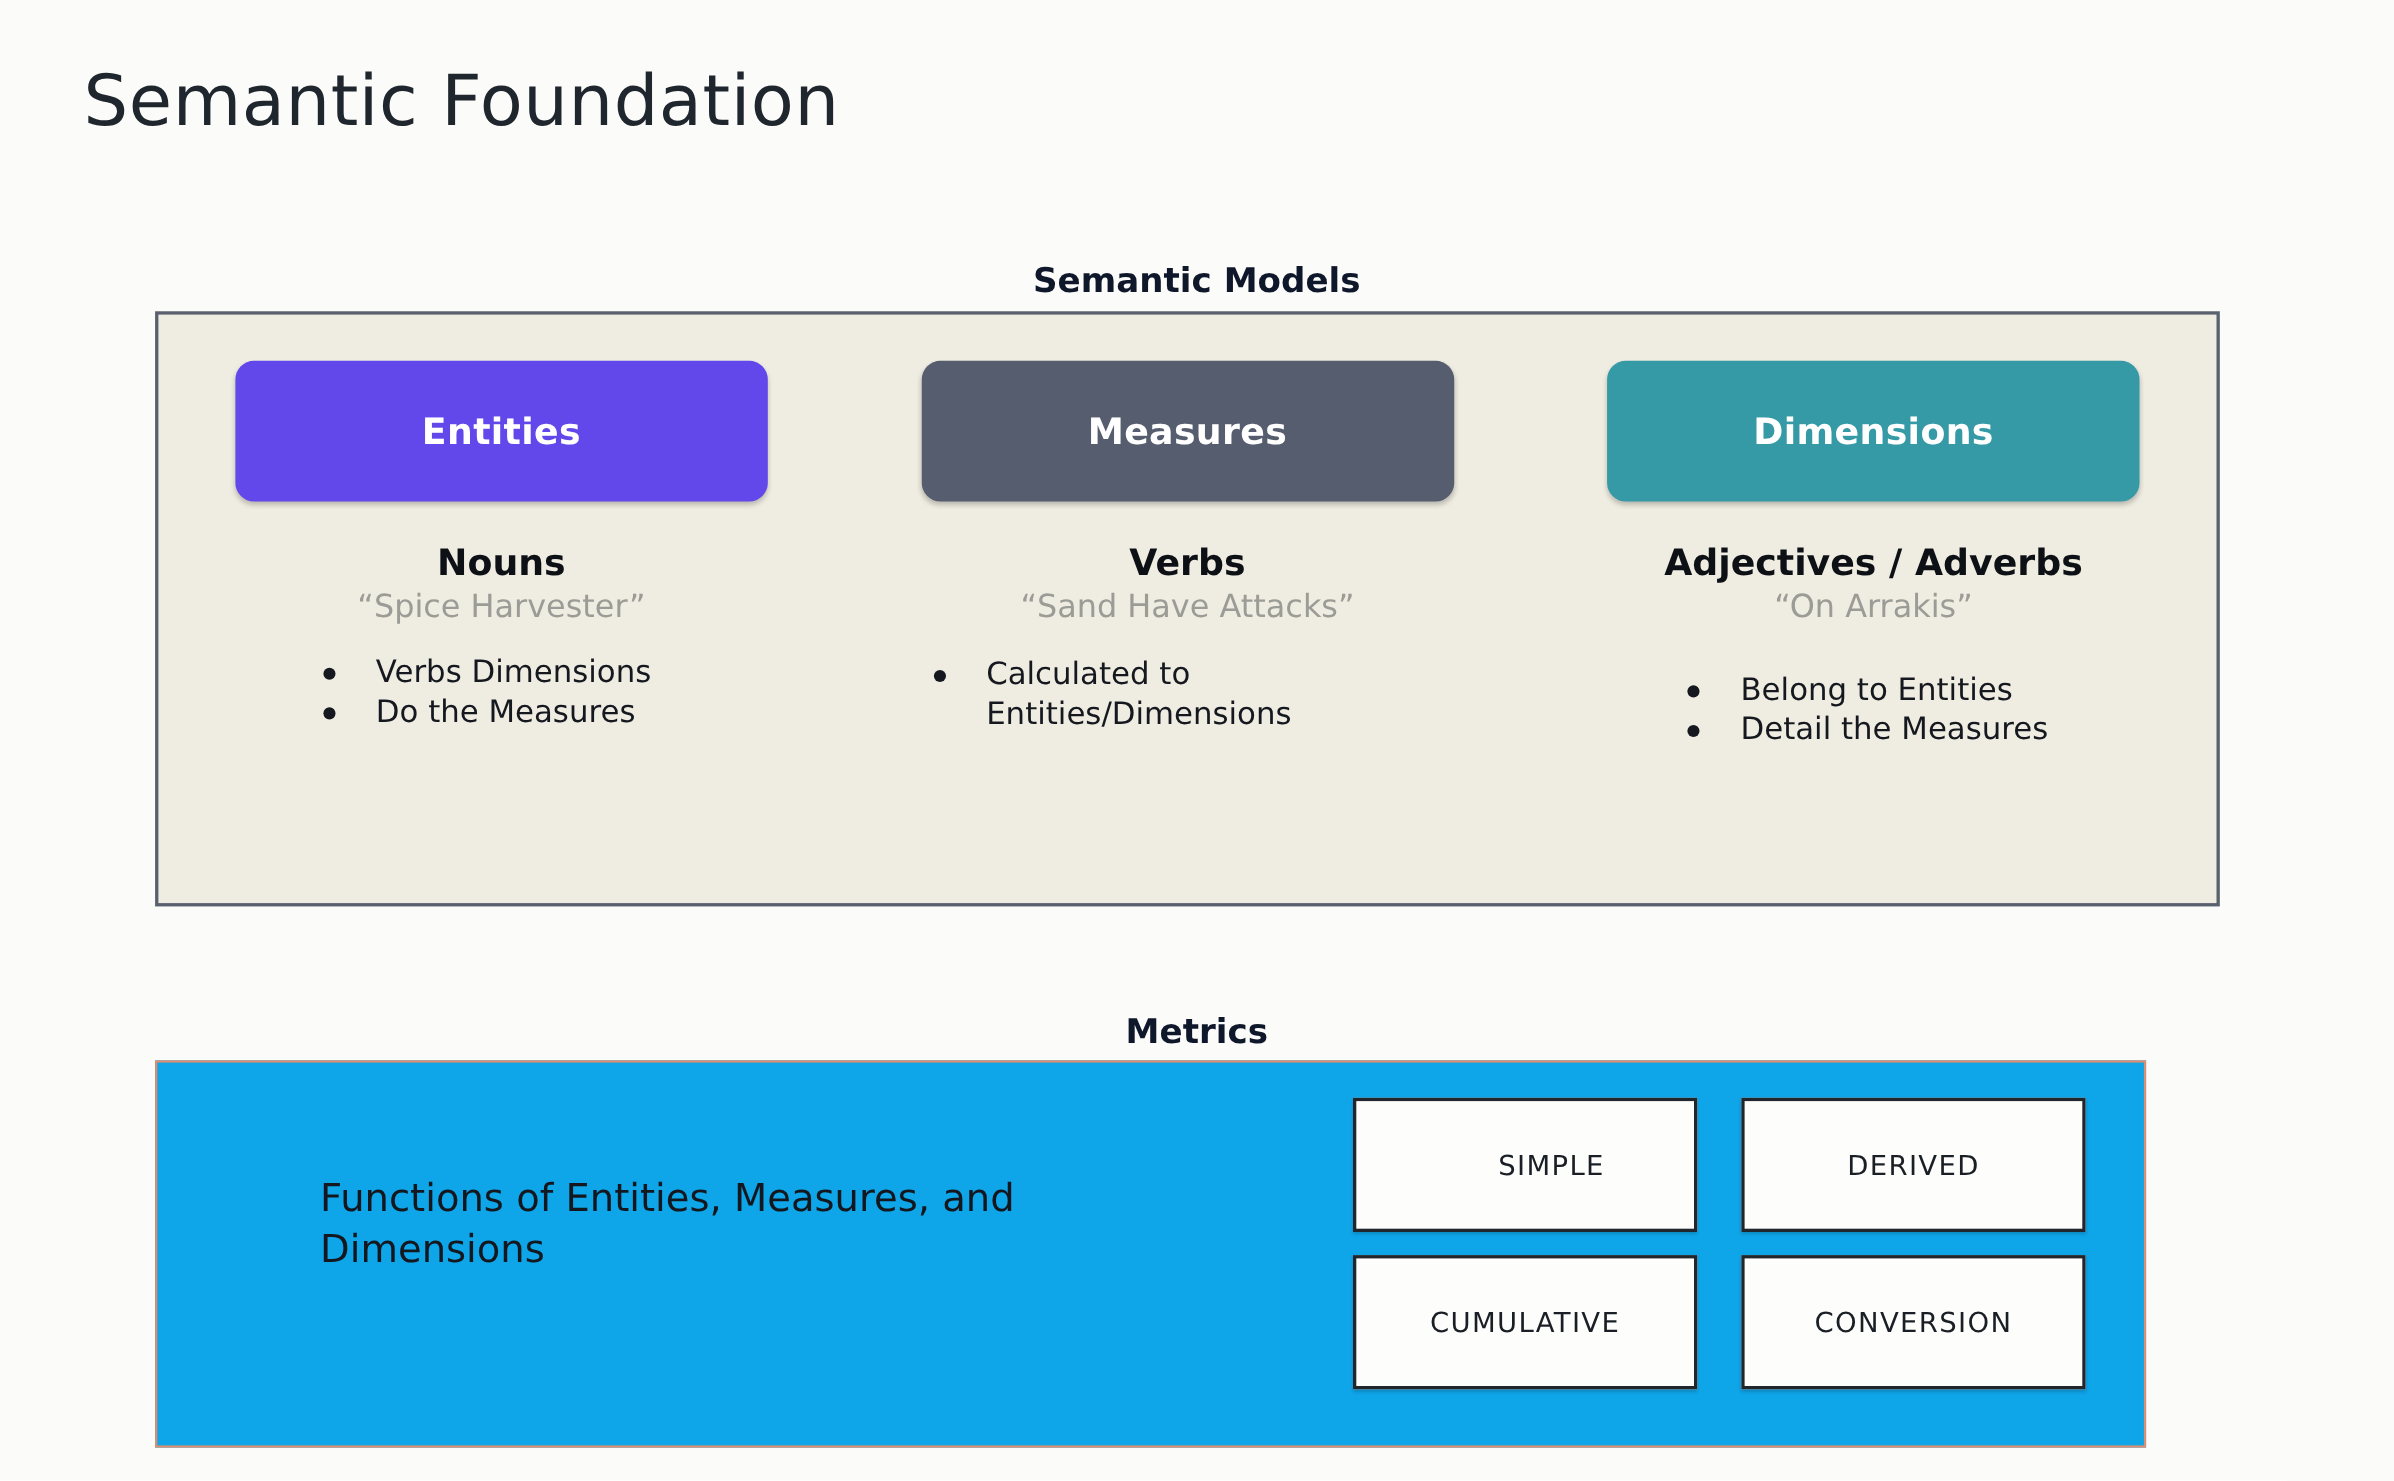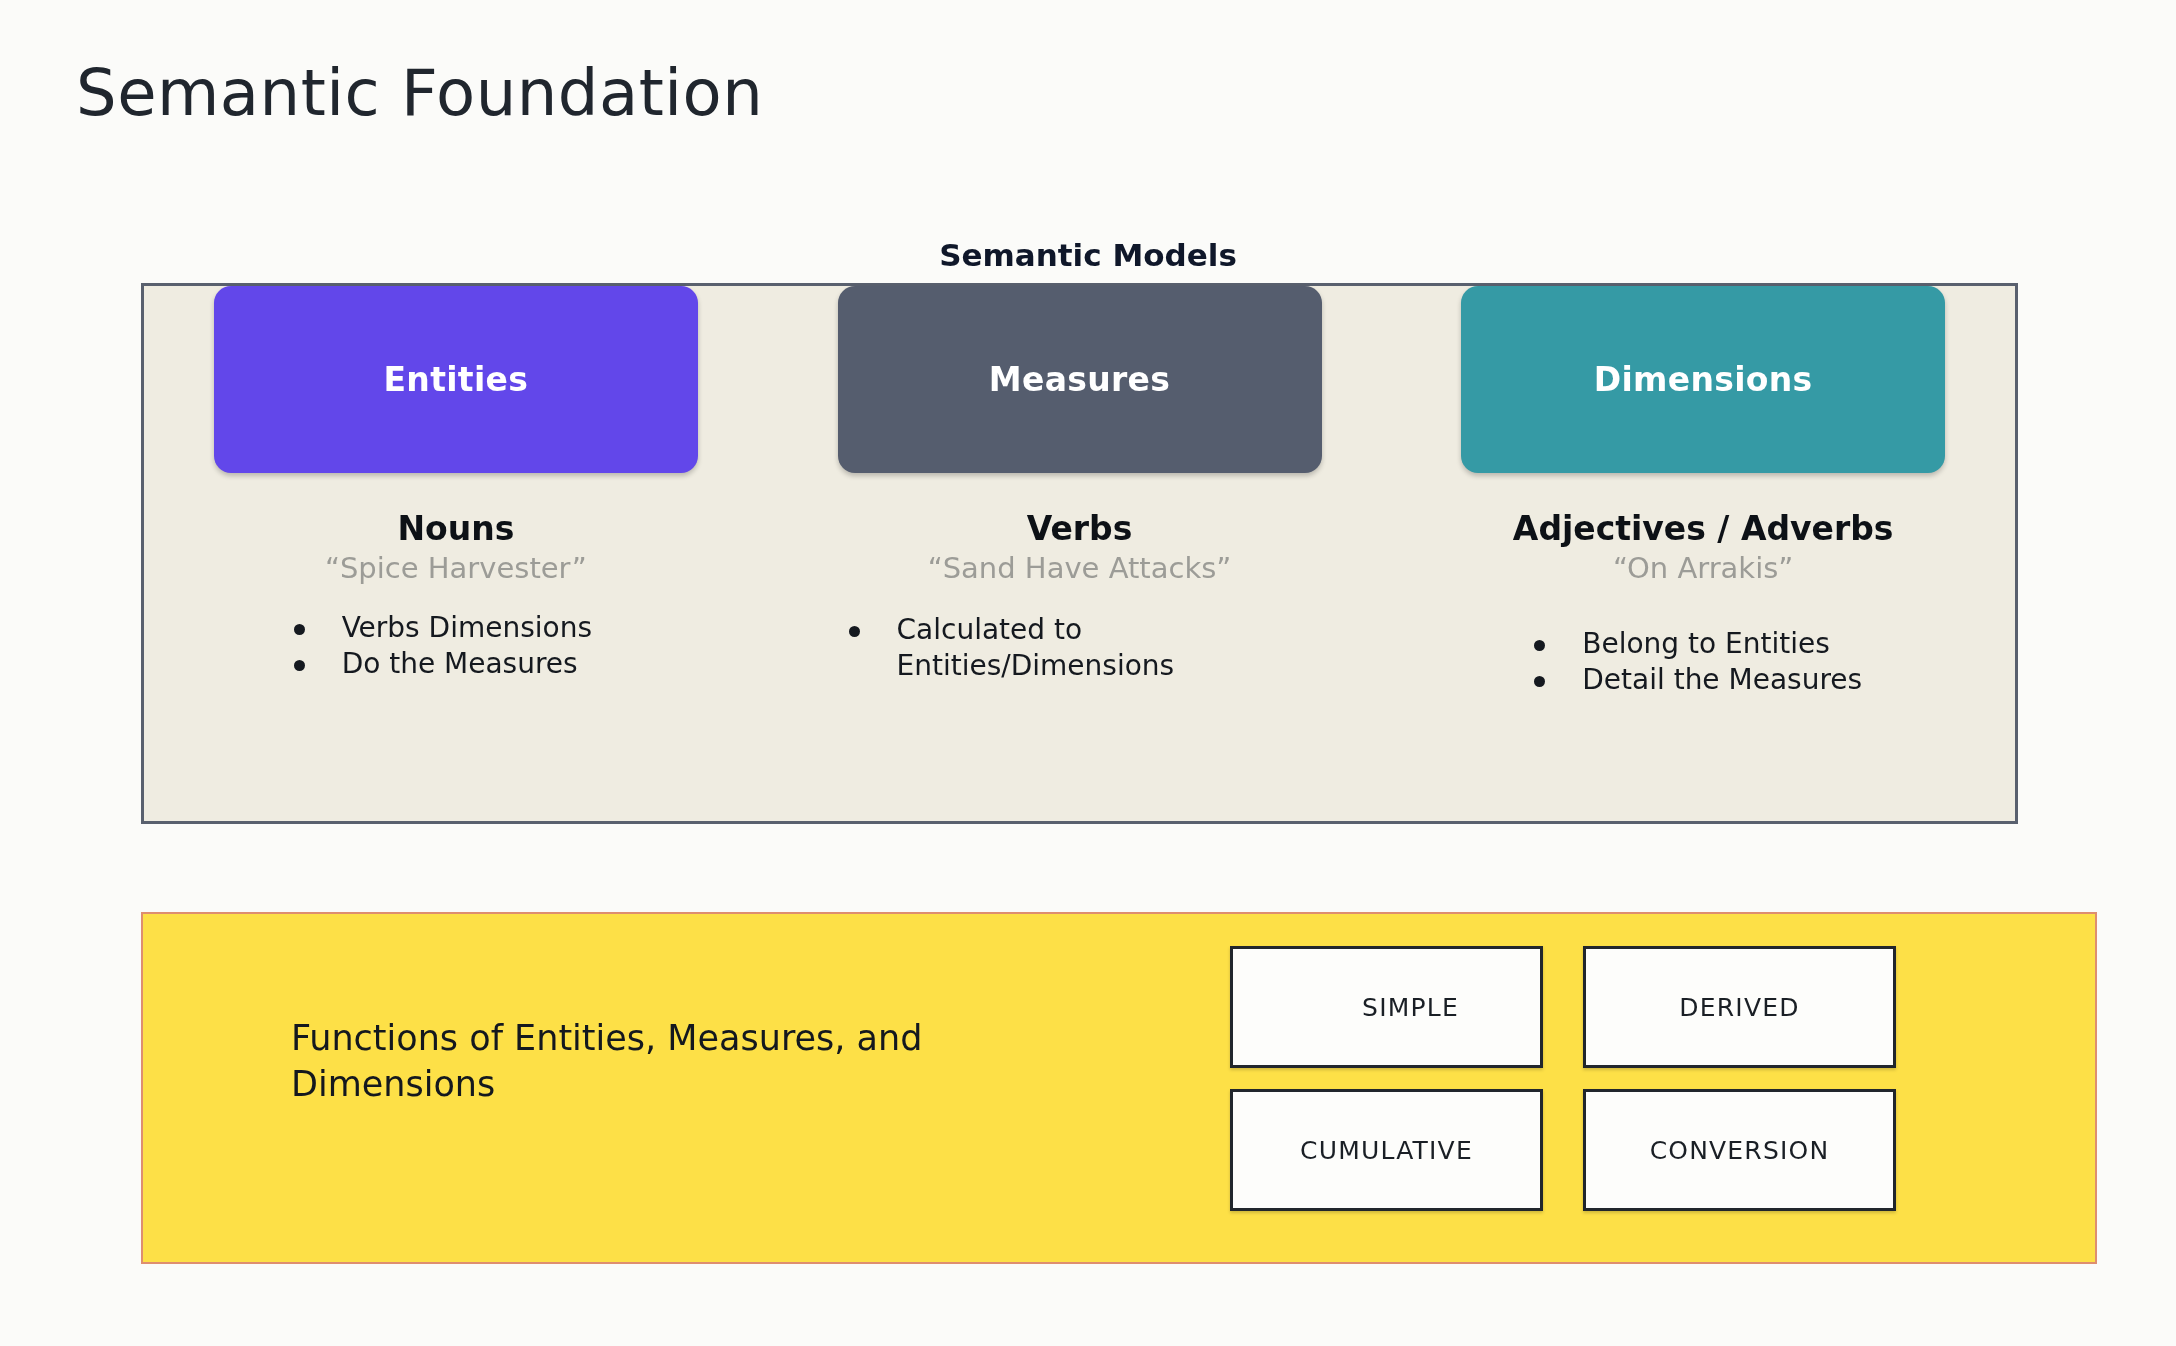--- a/index.html
+++ b/index.html
@@ -66,22 +66,23 @@
     display: flex;
   }
   .sm-col {
     flex: 1 1 0;
     position: relative;
     display: flex;
     flex-direction: column;
     align-items: center;
   }
   .sm-chip {
+    margin-top: 42px;
     width: 484px;
-    height: 187px;
+    height: 128px;
     border-radius: 17px;
     display: flex;
     align-items: center;
     justify-content: center;
     color: #ffffff;
     font-size: 33px;
     font-weight: 700;
     letter-spacing: 0.3px;
     box-shadow: 0 3px 5px rgba(0,0,0,0.22);
     box-sizing: border-box;
@@ -133,24 +134,24 @@
   }
   
   #col-entities   .sm-bullets { margin-top: 26px; margin-left: -34px; }
   #col-measures   .sm-bullets { margin-top: 28px; margin-left: -62px; }
   #col-dimensions .sm-bullets { margin-top: 42px; margin-left: -18px; }
 
   
   #metrics-panel {
     position: absolute;
     left: 141px;
-    top: 912px;
-    width: 1956px;
+    top: 964px;
+    width: 1810px;
     height: 352px;
-    background: #fde047;
+    background: #0ea5e9;
     border: 2px solid #de8e6f;
     box-sizing: border-box;
   }
   #metrics-description {
     position: absolute;
     left: 148px;
     top: 102px;
     width: 700px;
     font-size: 35px;
     font-weight: 400;

